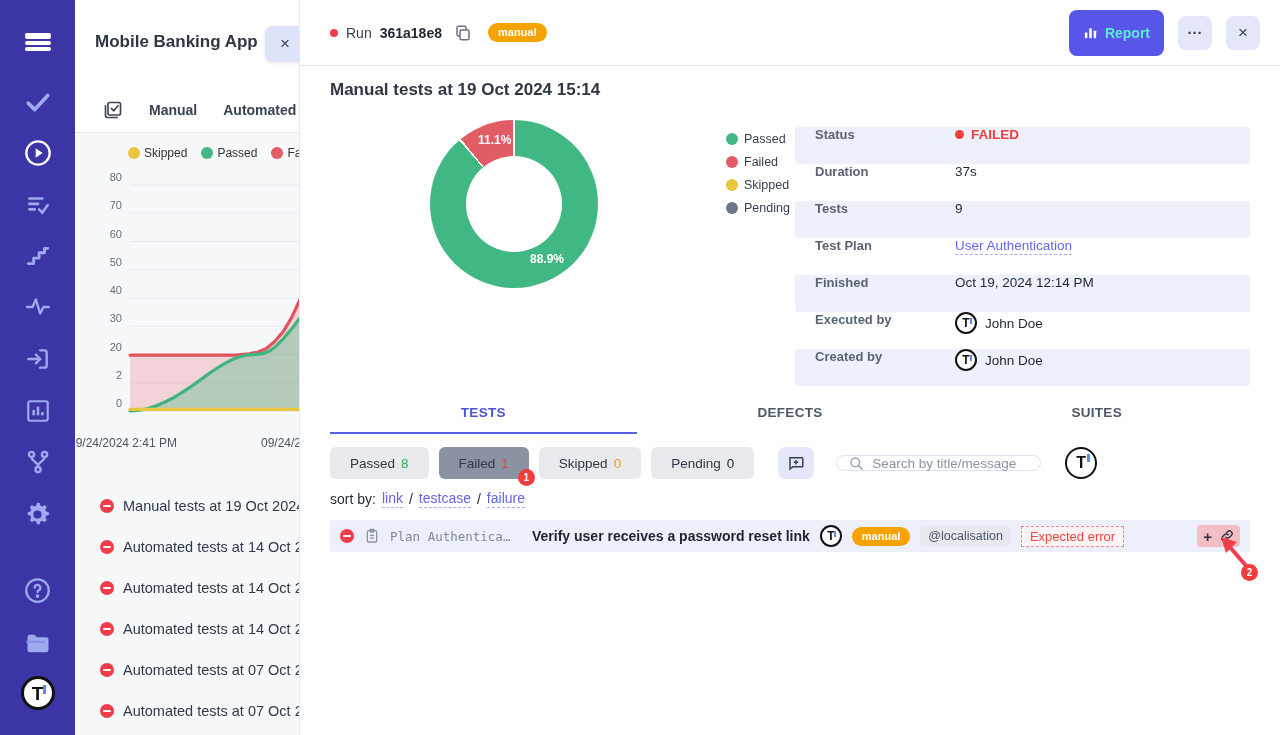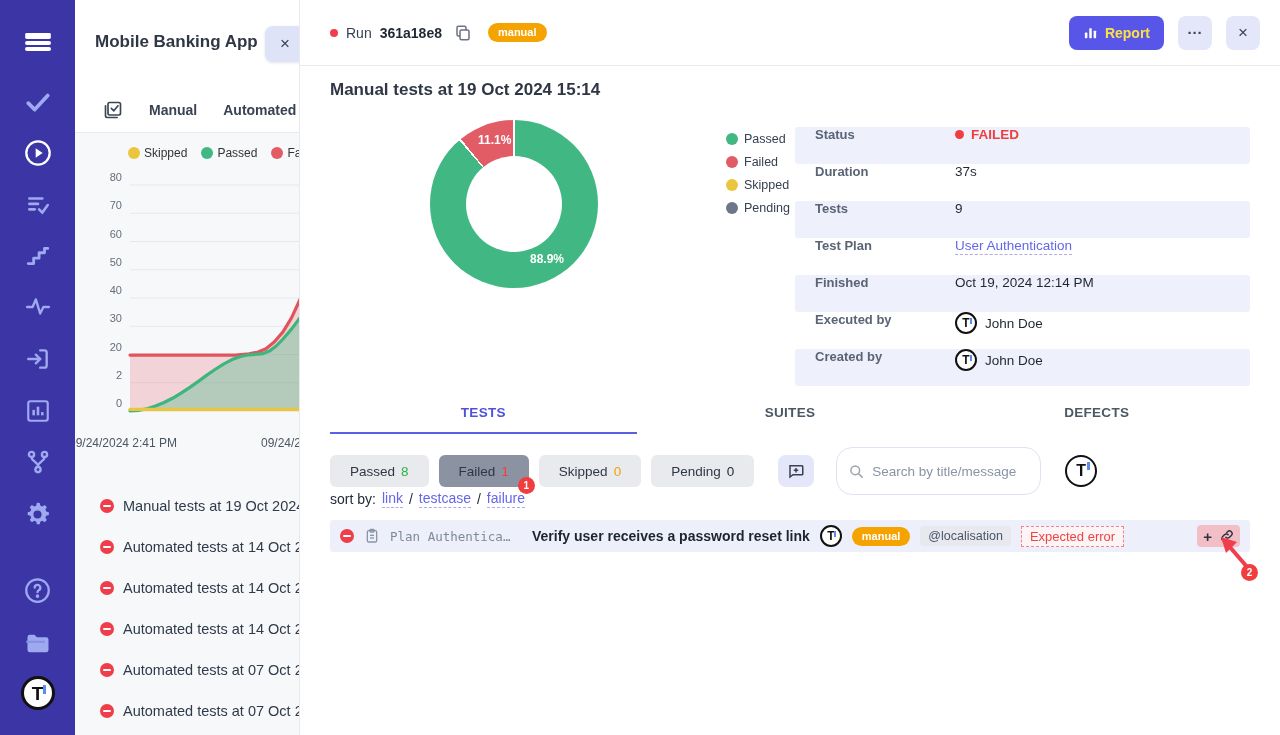--- a/index.html
+++ b/index.html
@@ -49,22 +49,22 @@
   .topbar { position:absolute; left:0; top:0; width:980px; height:66px; border-bottom:1px solid #e8e9ef;
     display:flex; align-items:center; padding:0 20px 0 30px; }
   .run-head { display:flex; align-items:center; gap:8px; }
   .red-dot { width:8px; height:8px; border-radius:50%; background:#ef3e4a; }
   .run-label { font-size:14px; color:#374151; }
   .run-id { font-size:14px; font-weight:bold; color:#1f2733; }
   .copy-icon { cursor:pointer; display:flex; margin-left:4px; }
   .badge-manual { background:#f5a300; color:#fff; font-size:11px; font-weight:bold;
     border-radius:10px; padding:3px 10px 4px; margin-left:8px; }
   .topbar-right { margin-left:auto; display:flex; align-items:center; gap:14px; }
-  .btn-report { background:#5756e8; color:#fde047; border:none; font-size:14px; font-weight:bold;
-    border-radius:8px; height:34px; padding:0 14px; display:flex; align-items:center; gap:7px; cursor:pointer;
+  .btn-report { background:#5756e8; color:#5eead4; border:none; font-size:14px; font-weight:bold;
+    border-radius:8px; height:46px; padding:0 14px; display:flex; align-items:center; gap:7px; cursor:pointer;
     font-family:"Liberation Sans", sans-serif; }
   .btn-ghost { background:#e4e7f9; border:none; border-radius:8px; width:34px; height:34px; font-size:15px;
     color:#3a4354; display:flex; align-items:center; justify-content:center; cursor:pointer; font-weight:bold;
     font-family:"Liberation Sans", sans-serif; }
 
   .page-title { position:absolute; left:30px; top:80px; font-size:17px; font-weight:bold; color:#2f3744; }
 
   .donut { position:absolute; left:130px; top:120px; width:168px; height:168px; border-radius:50%; }
   .donut::after { content:""; position:absolute; left:50%; top:50%; width:96px; height:96px;
     margin:-48px 0 0 -48px; background:#fff; border-radius:50%; }
@@ -95,21 +95,21 @@
   .filters { position:absolute; left:30px; top:447px; width:920px; display:flex; align-items:center; gap:10px; }
   .chip { position:relative; background:#e9eaee; border:none; border-radius:6px; height:32px; padding:0 20px;
     font-size:13.5px; color:#2f3744; cursor:pointer; display:flex; align-items:center; gap:6px;
     font-family:"Liberation Sans", sans-serif; }
   .chip.active { background:#8b93a3; }
   .cnt-green { color:#2eb344; } .cnt-red { color:#f03e3e; } .cnt-orange { color:#f0a009; } .cnt-dark { color:#1f2733; }
   .chip-badge { position:absolute; right:-6px; bottom:-7px; width:17px; height:17px; background:#f03e3e;
     border-radius:50%; color:#fff; font-size:10px; font-weight:bold; display:flex; align-items:center; justify-content:center; }
   .btn-comment { background:#e4e7f9; border:none; border-radius:8px; width:36px; height:32px; margin-left:14px;
     display:flex; align-items:center; justify-content:center; cursor:pointer; }
-  .search { margin-left:12px; width:205px; height:48px; border:1px solid #dfe2f2; border-radius:16px;
+  .search { margin-left:12px; width:205px; height:16px; border:1px solid #dfe2f2; border-radius:16px;
     display:flex; align-items:center; gap:8px; padding:0 12px; background:#fff; }
   .search input { border:none; outline:none; flex:1; font-size:13.5px; color:#374151; background:transparent;
     font-family:"Liberation Sans", sans-serif; min-width:0; }
   .search input::placeholder { color:#8a94a6; }
   .filter-avatar { margin-left:14px; width:32px; height:32px; border-width:2.5px; cursor:pointer; }
   .filter-avatar .t { font-size:16px; }
 
   .sort-row { position:absolute; left:30px; top:490px; font-size:14px; color:#1f2733; display:flex; gap:6px; align-items:center; }
   .sort-link { color:#6466e9; border-bottom:1px dashed rgba(100,102,233,.55); cursor:pointer; padding-bottom:1px; }
 
@@ -410,22 +410,22 @@
               <span class="t">T</span>
               <span class="tick"></span>
             </span>
             <span>John Doe</span>
           </span>
       </div>
     </div>
 
     <div class="tabs">
       <div class="tab active">TESTS</div>
+      <div class="tab">DEFECTS</div>
       <div class="tab">SUITES</div>
-      <div class="tab">DEFECTS</div>
     </div>
 
     <div class="filters">
       <button class="chip">
           <span>Passed</span>
           <span class="cnt-green">8</span>
         </button>
       <button class="chip active">
           <span>Failed</span>
           <span class="cnt-red">1</span>

